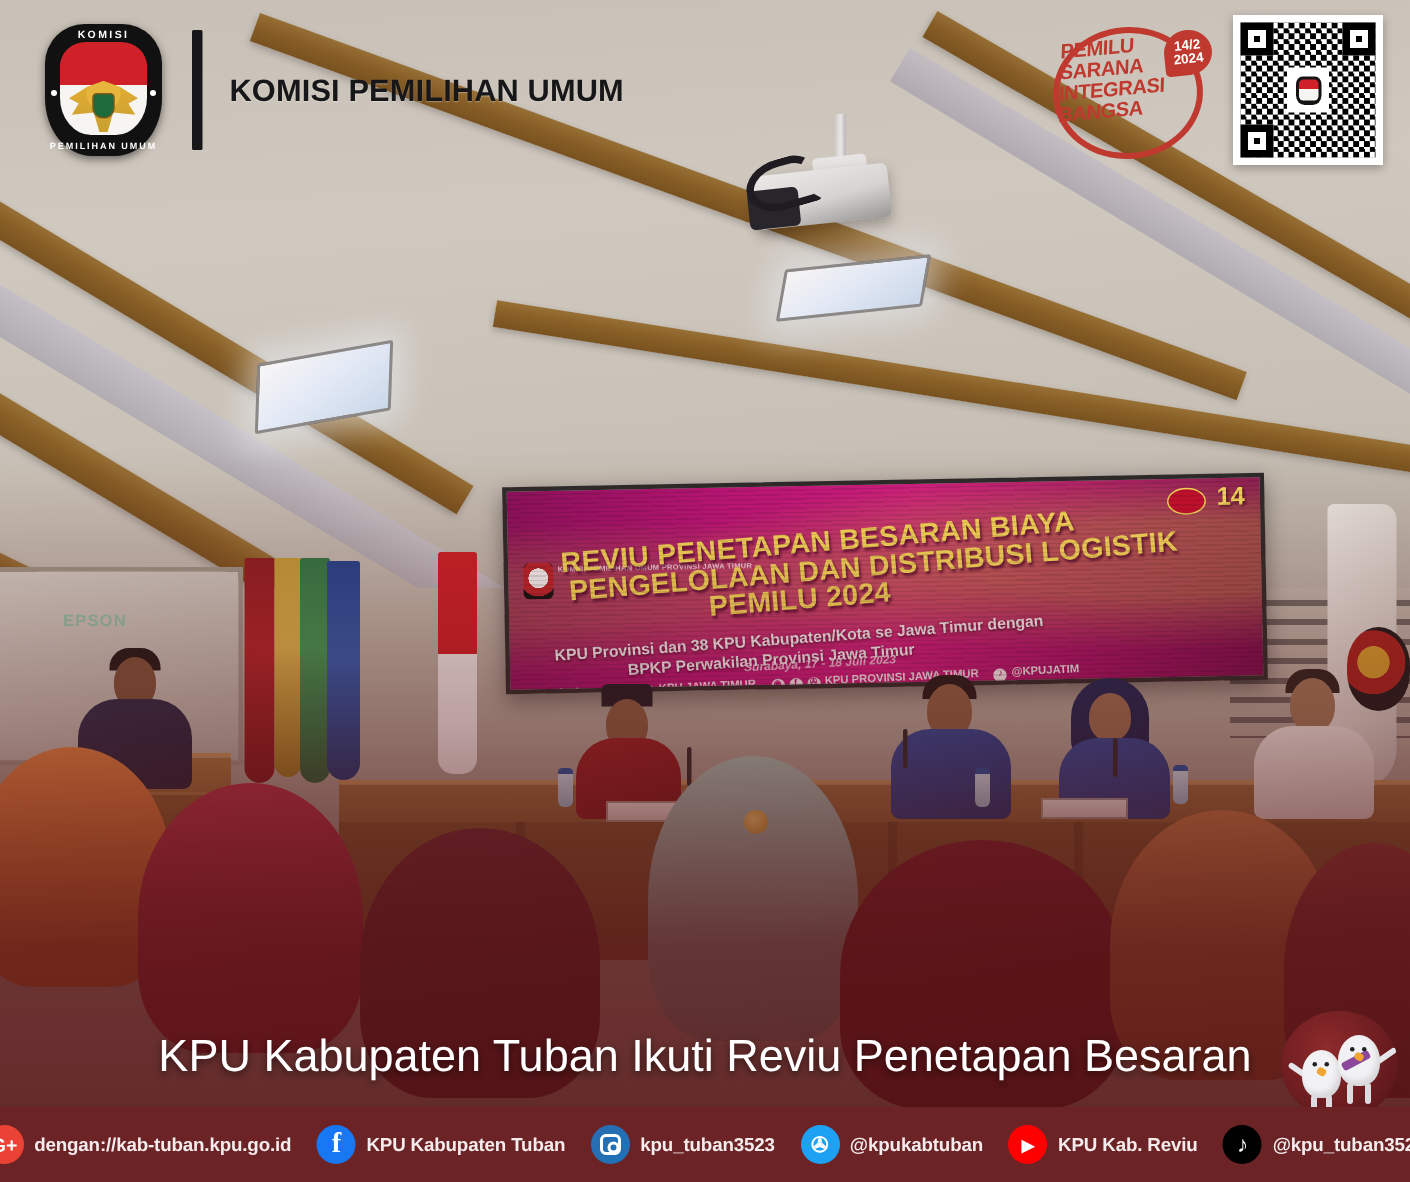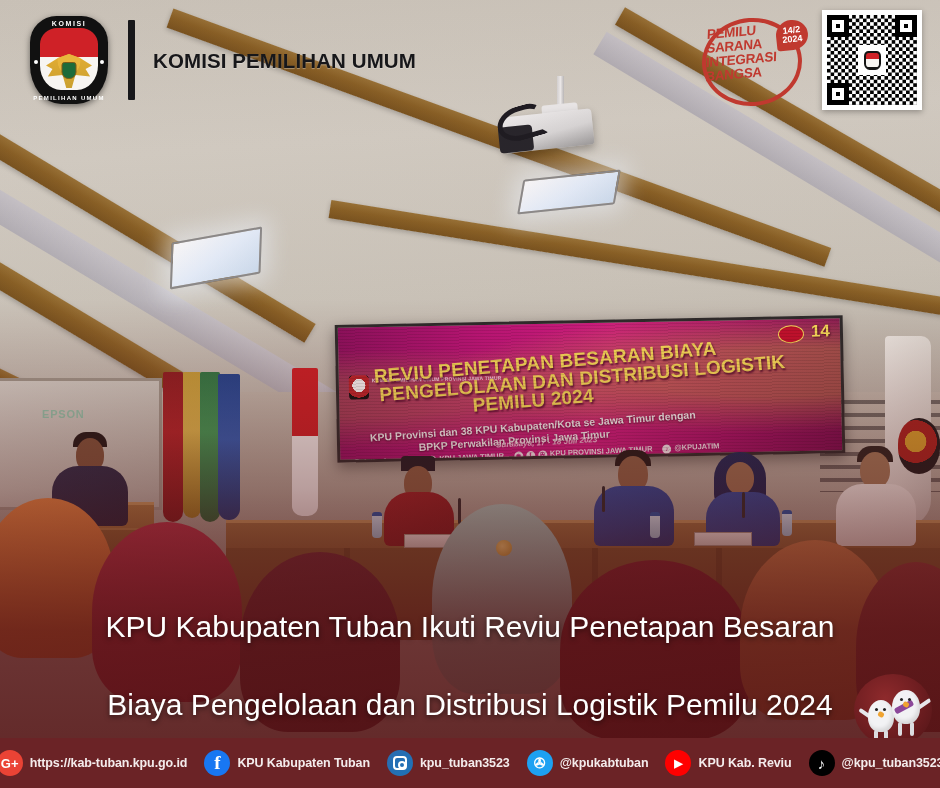--- a/index.html
+++ b/index.html
@@ -697,21 +697,20 @@
               <i></i>
             </div>
         </div>
       </div>
 
     </div>
   </div>
 
   <div class="caption">
     <span class="line">KPU Kabupaten Tuban Ikuti Reviu Penetapan Besaran</span>
-    <span class="line">Biaya Pengelolaan dan Distribusi Logistik Pemilu 2024</span>
   </div>
 
   <div class="mascots">
     <div class="arm a1"></div>
       <div class="arm a2"></div>
     <div class="m m1"></div>
       <div class="m m2"></div>
     <div class="sash"></div>
     <div class="beak b1"></div>
       <div class="beak b2"></div>
@@ -722,21 +721,21 @@
     <div class="leg l1"></div>
       <div class="leg l2"></div>
       <div class="leg l3"></div>
       <div class="leg l4"></div>
   </div>
 
   <div class="footer">
 
     <div class="fitem">
       <span class="sicon gplus">G+</span>
-      <span class="lbl">https://kab-tuban.kpu.go.id</span>
+      <span class="lbl">dengan://kab-tuban.kpu.go.id</span>
     </div>
 
     <div class="fitem">
       <span class="sicon fb">f</span>
       <span class="lbl">KPU Kabupaten Tuban</span>
     </div>
 
     <div class="fitem">
       <span class="sicon ig">
           <i></i>

